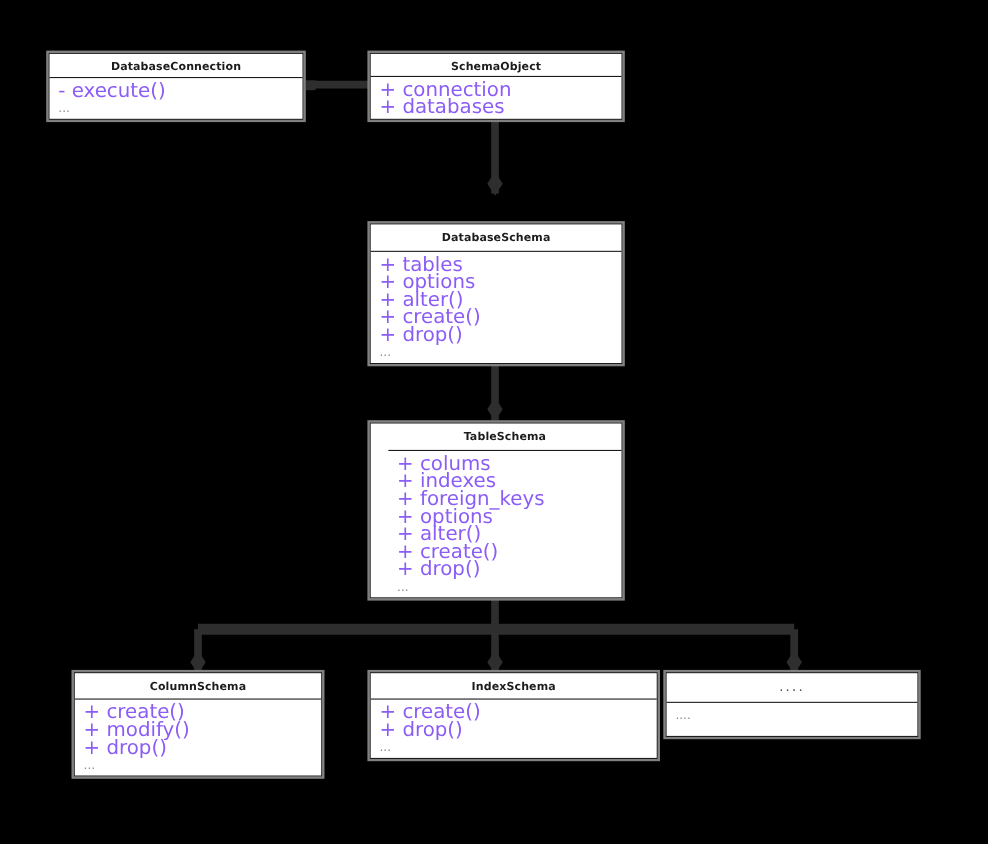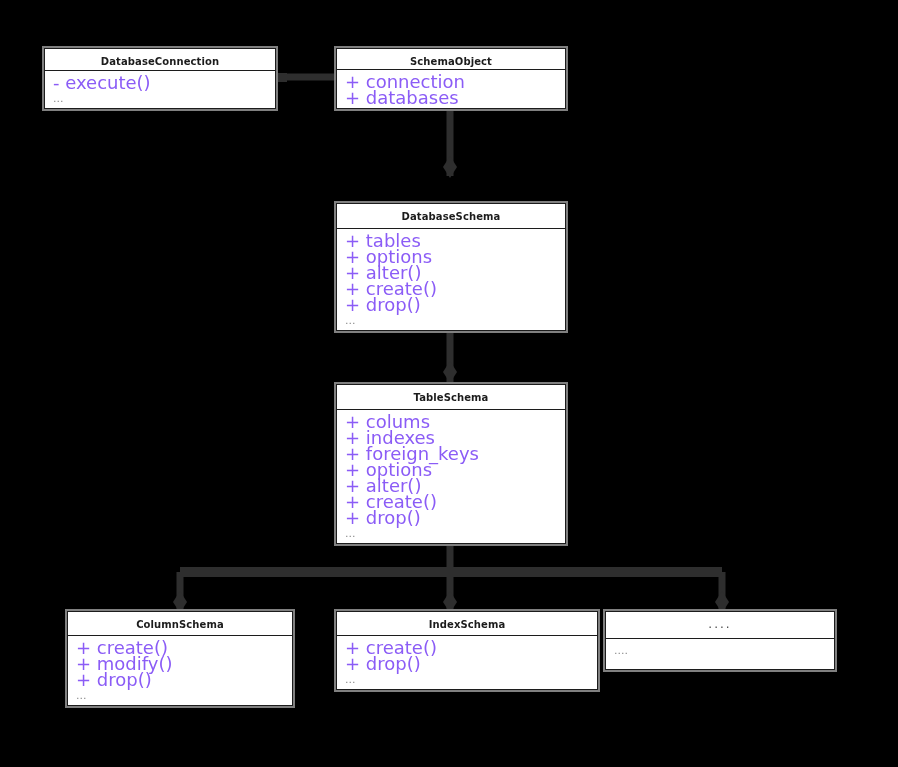--- a/index.html
+++ b/index.html
@@ -135,21 +135,21 @@
     <div class="cls-body">
       <div class="member">+ tables</div>
       <div class="member">+ options</div>
       <div class="member">+ alter()</div>
       <div class="member">+ create()</div>
       <div class="member">+ drop()</div>
       <div class="member ellip">...</div>
     </div>
   </div>
 
-  <div class="cls" style="left:336px; top:384px; width:230px; height:160px;">
+  <div class="cls" style="left:336px; top:384px; width:230px; height:160px;padding-left:16px;">
     <div class="cls-title">TableSchema</div>
     <div class="cls-body">
       <div class="member">+ colums</div>
       <div class="member">+ indexes</div>
       <div class="member">+ foreign_keys</div>
       <div class="member">+ options</div>
       <div class="member">+ alter()</div>
       <div class="member">+ create()</div>
       <div class="member">+ drop()</div>
       <div class="member ellip">...</div>

